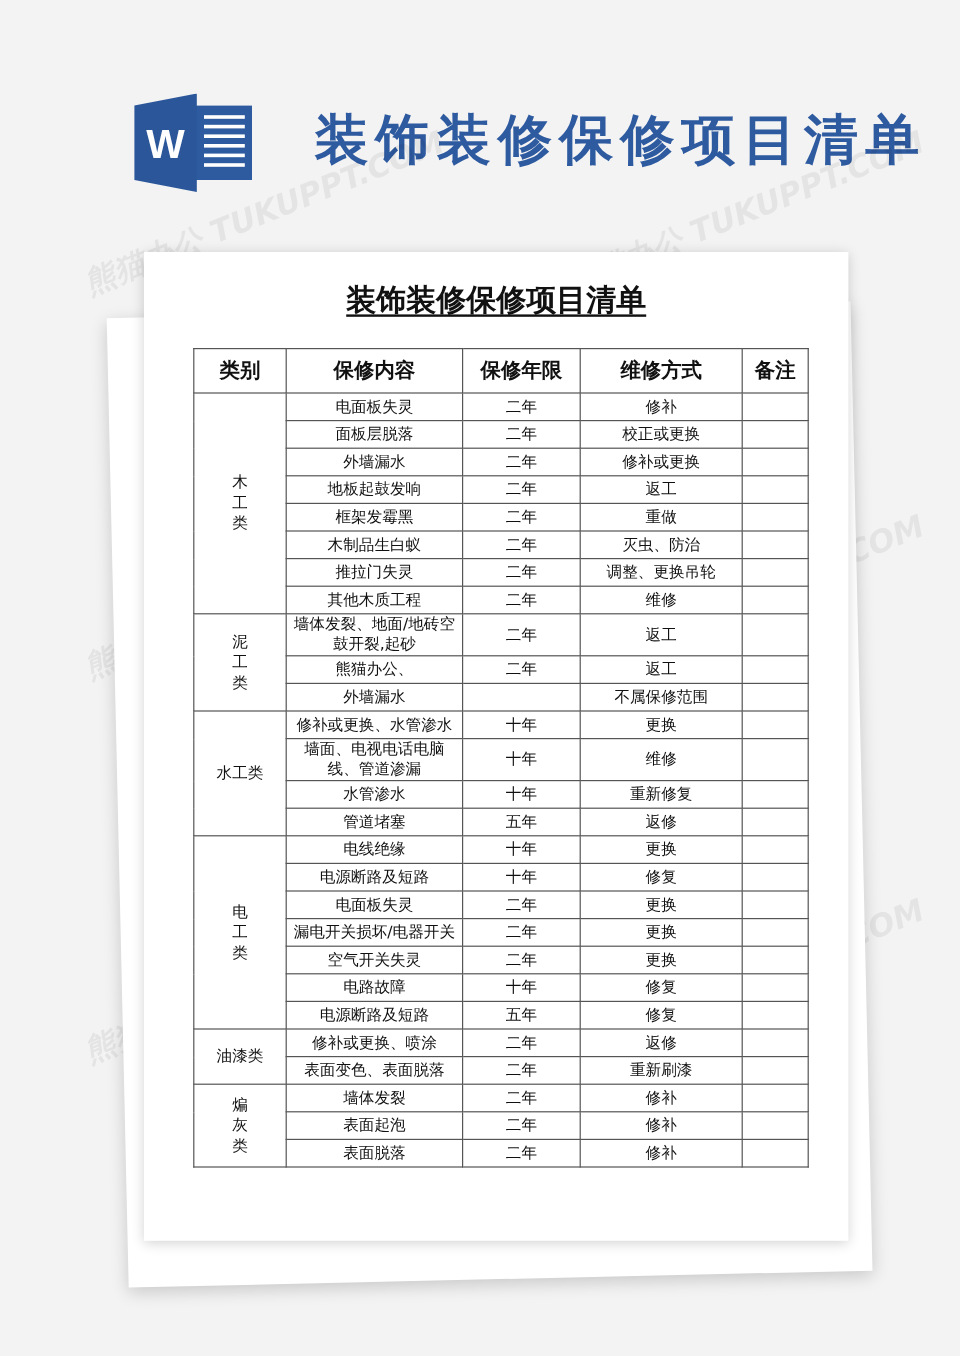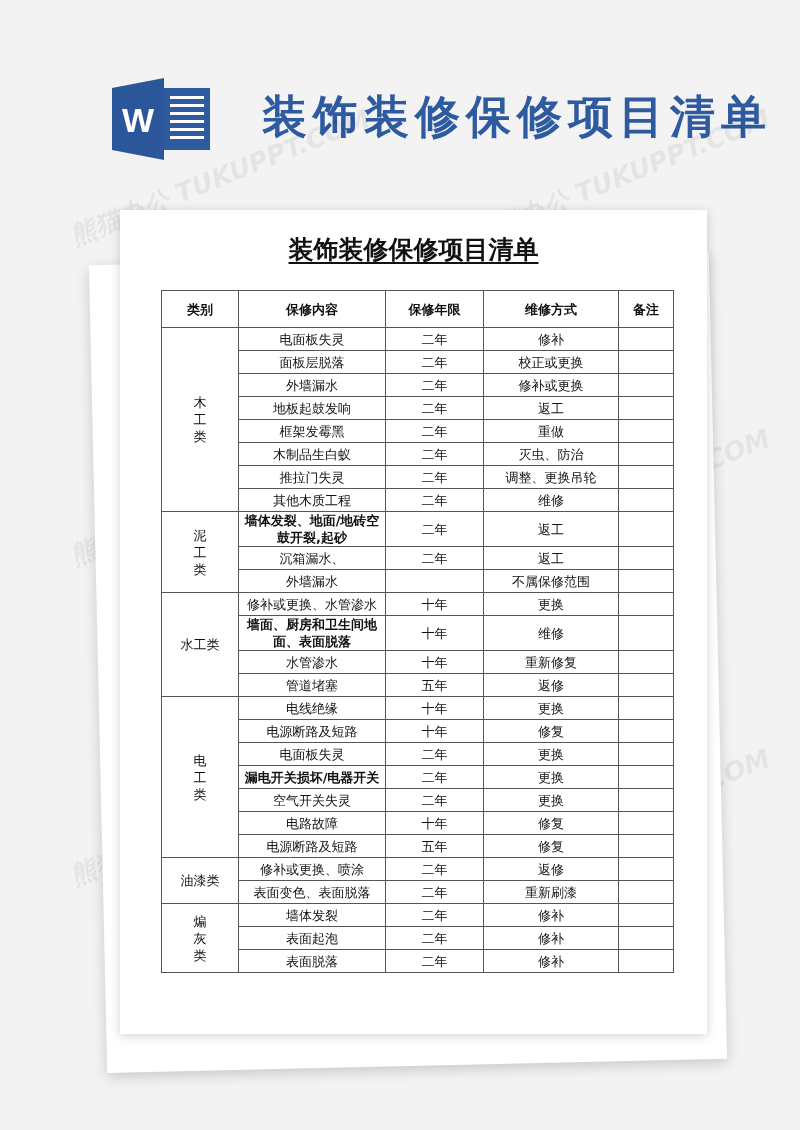--- a/index.html
+++ b/index.html
@@ -33,23 +33,23 @@
   }
   .doc-title span { text-decoration:underline; text-underline-offset:4px; text-decoration-thickness:2px; }
   table.list {
     position:absolute; left:41px; top:80px; border-collapse:collapse;
     font-size:13px; color:#111; table-layout:fixed;
   }
   table.list td, table.list th {
     border:1px solid #555; text-align:center; vertical-align:middle;
     padding:0 2px; line-height:17px; height:22px;
   }
-  table.list th { font-weight:bold; height:36px; font-size:13px; }
+  table.list th { font-weight:bold; height:36px; font-size:17px; }
   td.cat { line-height:23px; }
-  td.tall { height:38px;font-weight:bold; }
+  td.tall { height:38px; }
 </style>
 </head>
 <body>
 
 <div class="banner">
   <svg class="word-icon" viewBox="0 0 104 82">
     <rect x="52" y="10" width="48" height="62" fill="#2e5aa0"></rect>
     <g fill="#fff">
       <rect x="60" y="18" width="34" height="3"></rect>
       <rect x="60" y="26" width="34" height="3"></rect>
@@ -148,40 +148,40 @@
         <tr>
           <td class="cat" rowspan="3" style="white-space: pre-line;">泥
 工
 类</td>
           <td class="tall">墙体发裂、地面/地砖空鼓开裂,起砂</td>
           <td>二年</td>
           <td>返工</td>
           <td></td>
         </tr>
         <tr>
-          <td>沉箱漏水、</td>
+          <td>熊猫办公、</td>
           <td>二年</td>
           <td>返工</td>
           <td></td>
         </tr>
         <tr>
           <td>外墙漏水</td>
           <td></td>
           <td>不属保修范围</td>
           <td></td>
         </tr>
         <tr>
           <td class="cat" rowspan="4" style="white-space: pre-line;">水工类</td>
           <td>修补或更换、水管渗水</td>
           <td>十年</td>
           <td>更换</td>
           <td></td>
         </tr>
         <tr>
-          <td class="tall">墙面、厨房和卫生间地面、表面脱落</td>
+          <td class="tall">墙面、电视电话电脑线、管道渗漏</td>
           <td>十年</td>
           <td>维修</td>
           <td></td>
         </tr>
         <tr>
           <td>水管渗水</td>
           <td>十年</td>
           <td>重新修复</td>
           <td></td>
         </tr>

